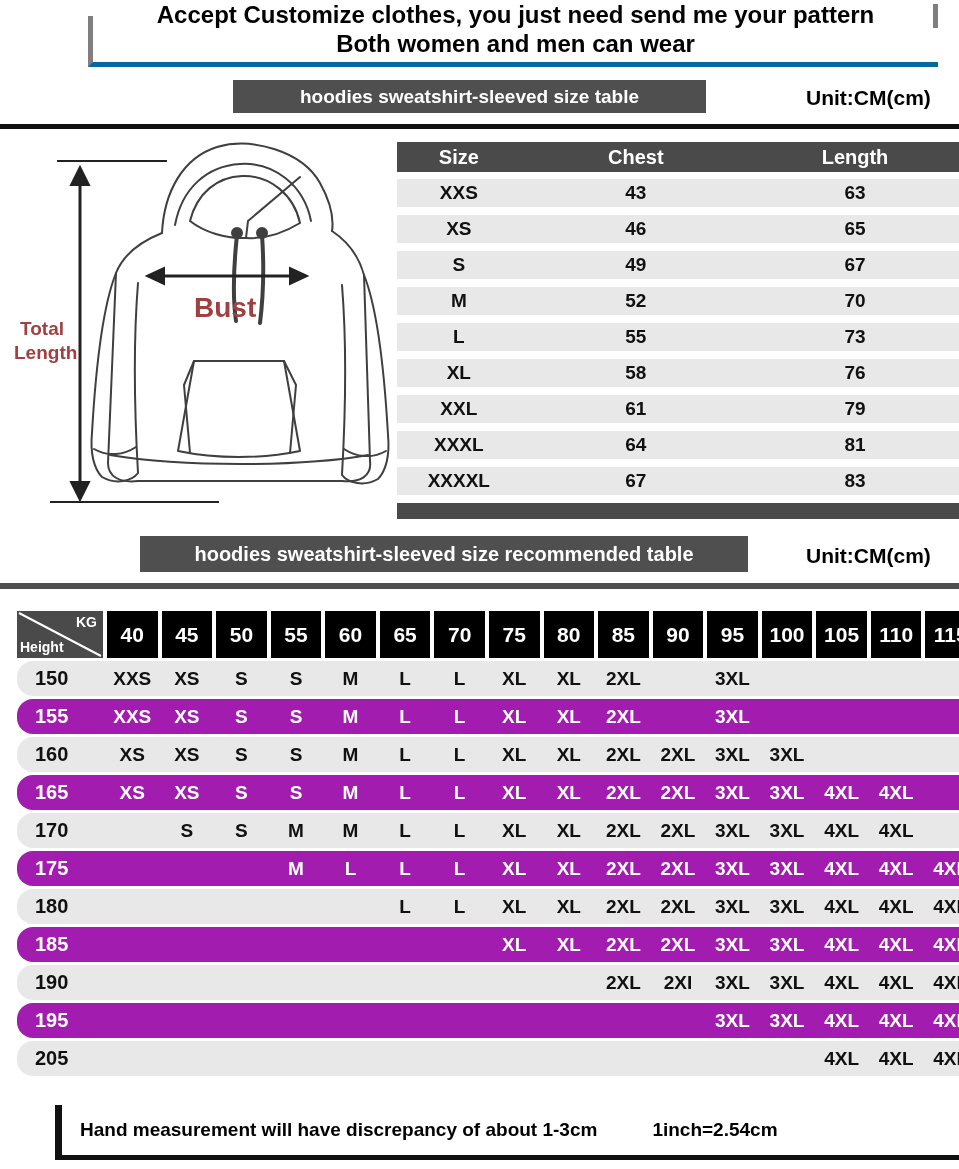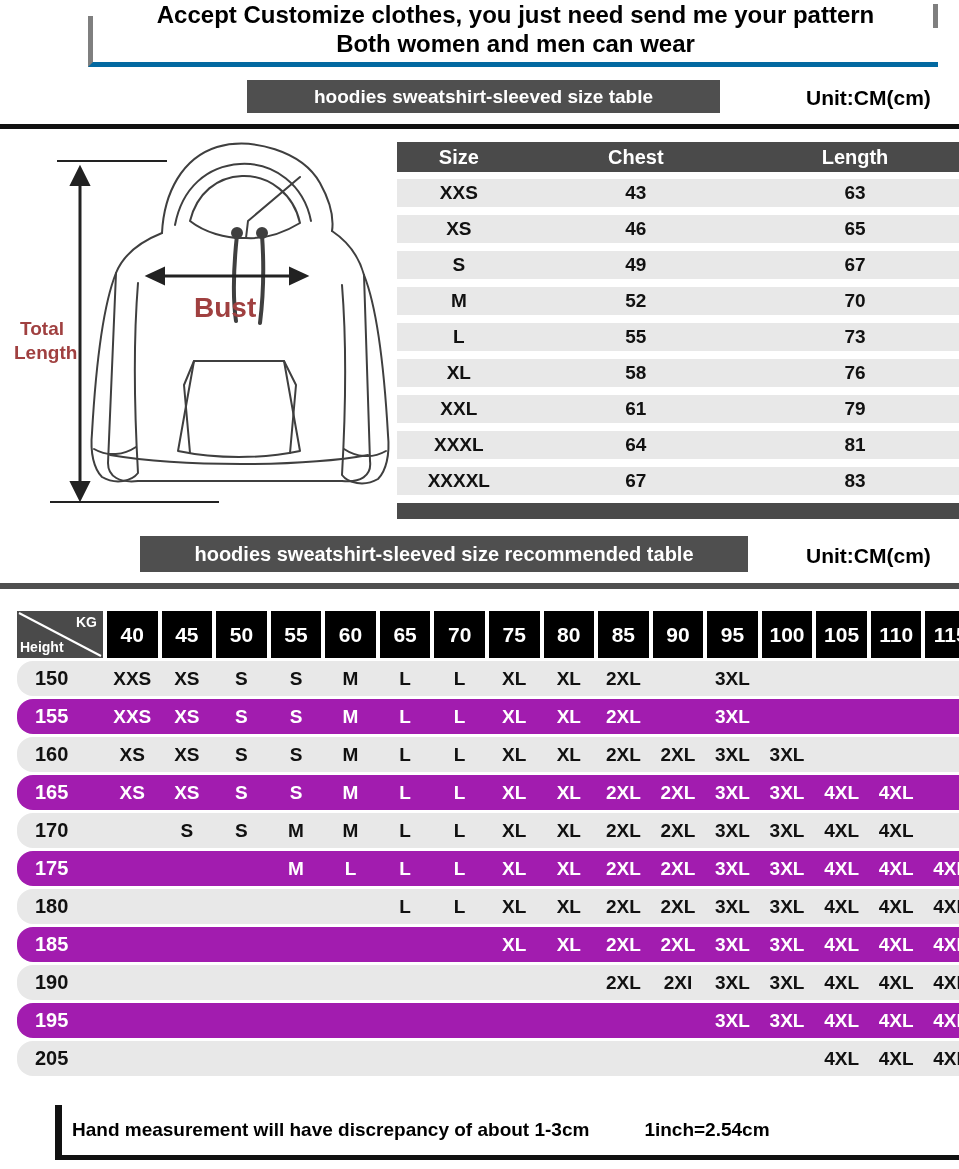--- a/index.html
+++ b/index.html
@@ -14,21 +14,21 @@
     border-left:5px solid #7f7f7f;border-bottom:5px solid #0369a1;
   }
   .title-box .tick{position:absolute;right:0;top:-12px;width:5px;height:24px;background:#7f7f7f;}
   .title-lines{position:absolute;left:0;top:-16px;width:100%;text-align:center;}
   .title-line{font-size:24px;font-weight:bold;color:#000;line-height:29px;white-space:nowrap;}
   
   .bar{
     position:absolute;background:#4f4f4f;color:#fff;font-weight:bold;
     display:flex;align-items:center;justify-content:center;white-space:nowrap;
   }
-  .bar1{left:247px;top:80px;width:473px;height:33px;font-size:19px;}
+  .bar1{left:233px;top:80px;width:473px;height:33px;font-size:19px;}
   .bar2{left:140px;top:536px;width:608px;height:36px;font-size:20px;}
   .unit{position:absolute;font-weight:bold;color:#000;font-size:21px;white-space:nowrap;}
   .unit1{left:806px;top:86px;}
   .unit2{left:806px;top:544px;}
   .divider{position:absolute;left:0;width:959px;}
   .div1{top:124px;height:5px;background:#111;}
   .div2{top:583px;height:6px;background:#4f4f4f;}
   
   .diagram{position:absolute;left:12px;top:133px;width:397px;height:392px;}
   
@@ -51,21 +51,21 @@
   .m-row.light{background:#e8e8e8;color:#111;}
   .m-row.dark{background:#a21caf;color:#fff;}
   .m-hlabel{font-weight:bold;font-size:20px;padding-left:18px;}
   .m-cell{font-weight:bold;font-size:19px;text-align:center;white-space:nowrap;}
   
   .note-box{
     position:absolute;left:55px;top:1105px;width:899px;height:50px;
     border-left:7px solid #111;border-bottom:5px solid #111;
     display:flex;align-items:center;
   }
-  .note-text{font-weight:bold;font-size:19px;color:#000;margin-left:10px;white-space:nowrap;}
+  .note-text{font-weight:bold;font-size:19px;color:#000;margin-left:18px;white-space:nowrap;}
   .note-conv{font-weight:bold;font-size:19px;color:#000;margin-left:55px;white-space:nowrap;}
   .red{fill:#a04040;}
 </style>
 </head>
 <body>
 
 <div class="title-box">
   <span class="tick"></span>
   <div class="title-lines">
     <div class="title-line">Accept Customize clothes, you just need send me your pattern</div>

